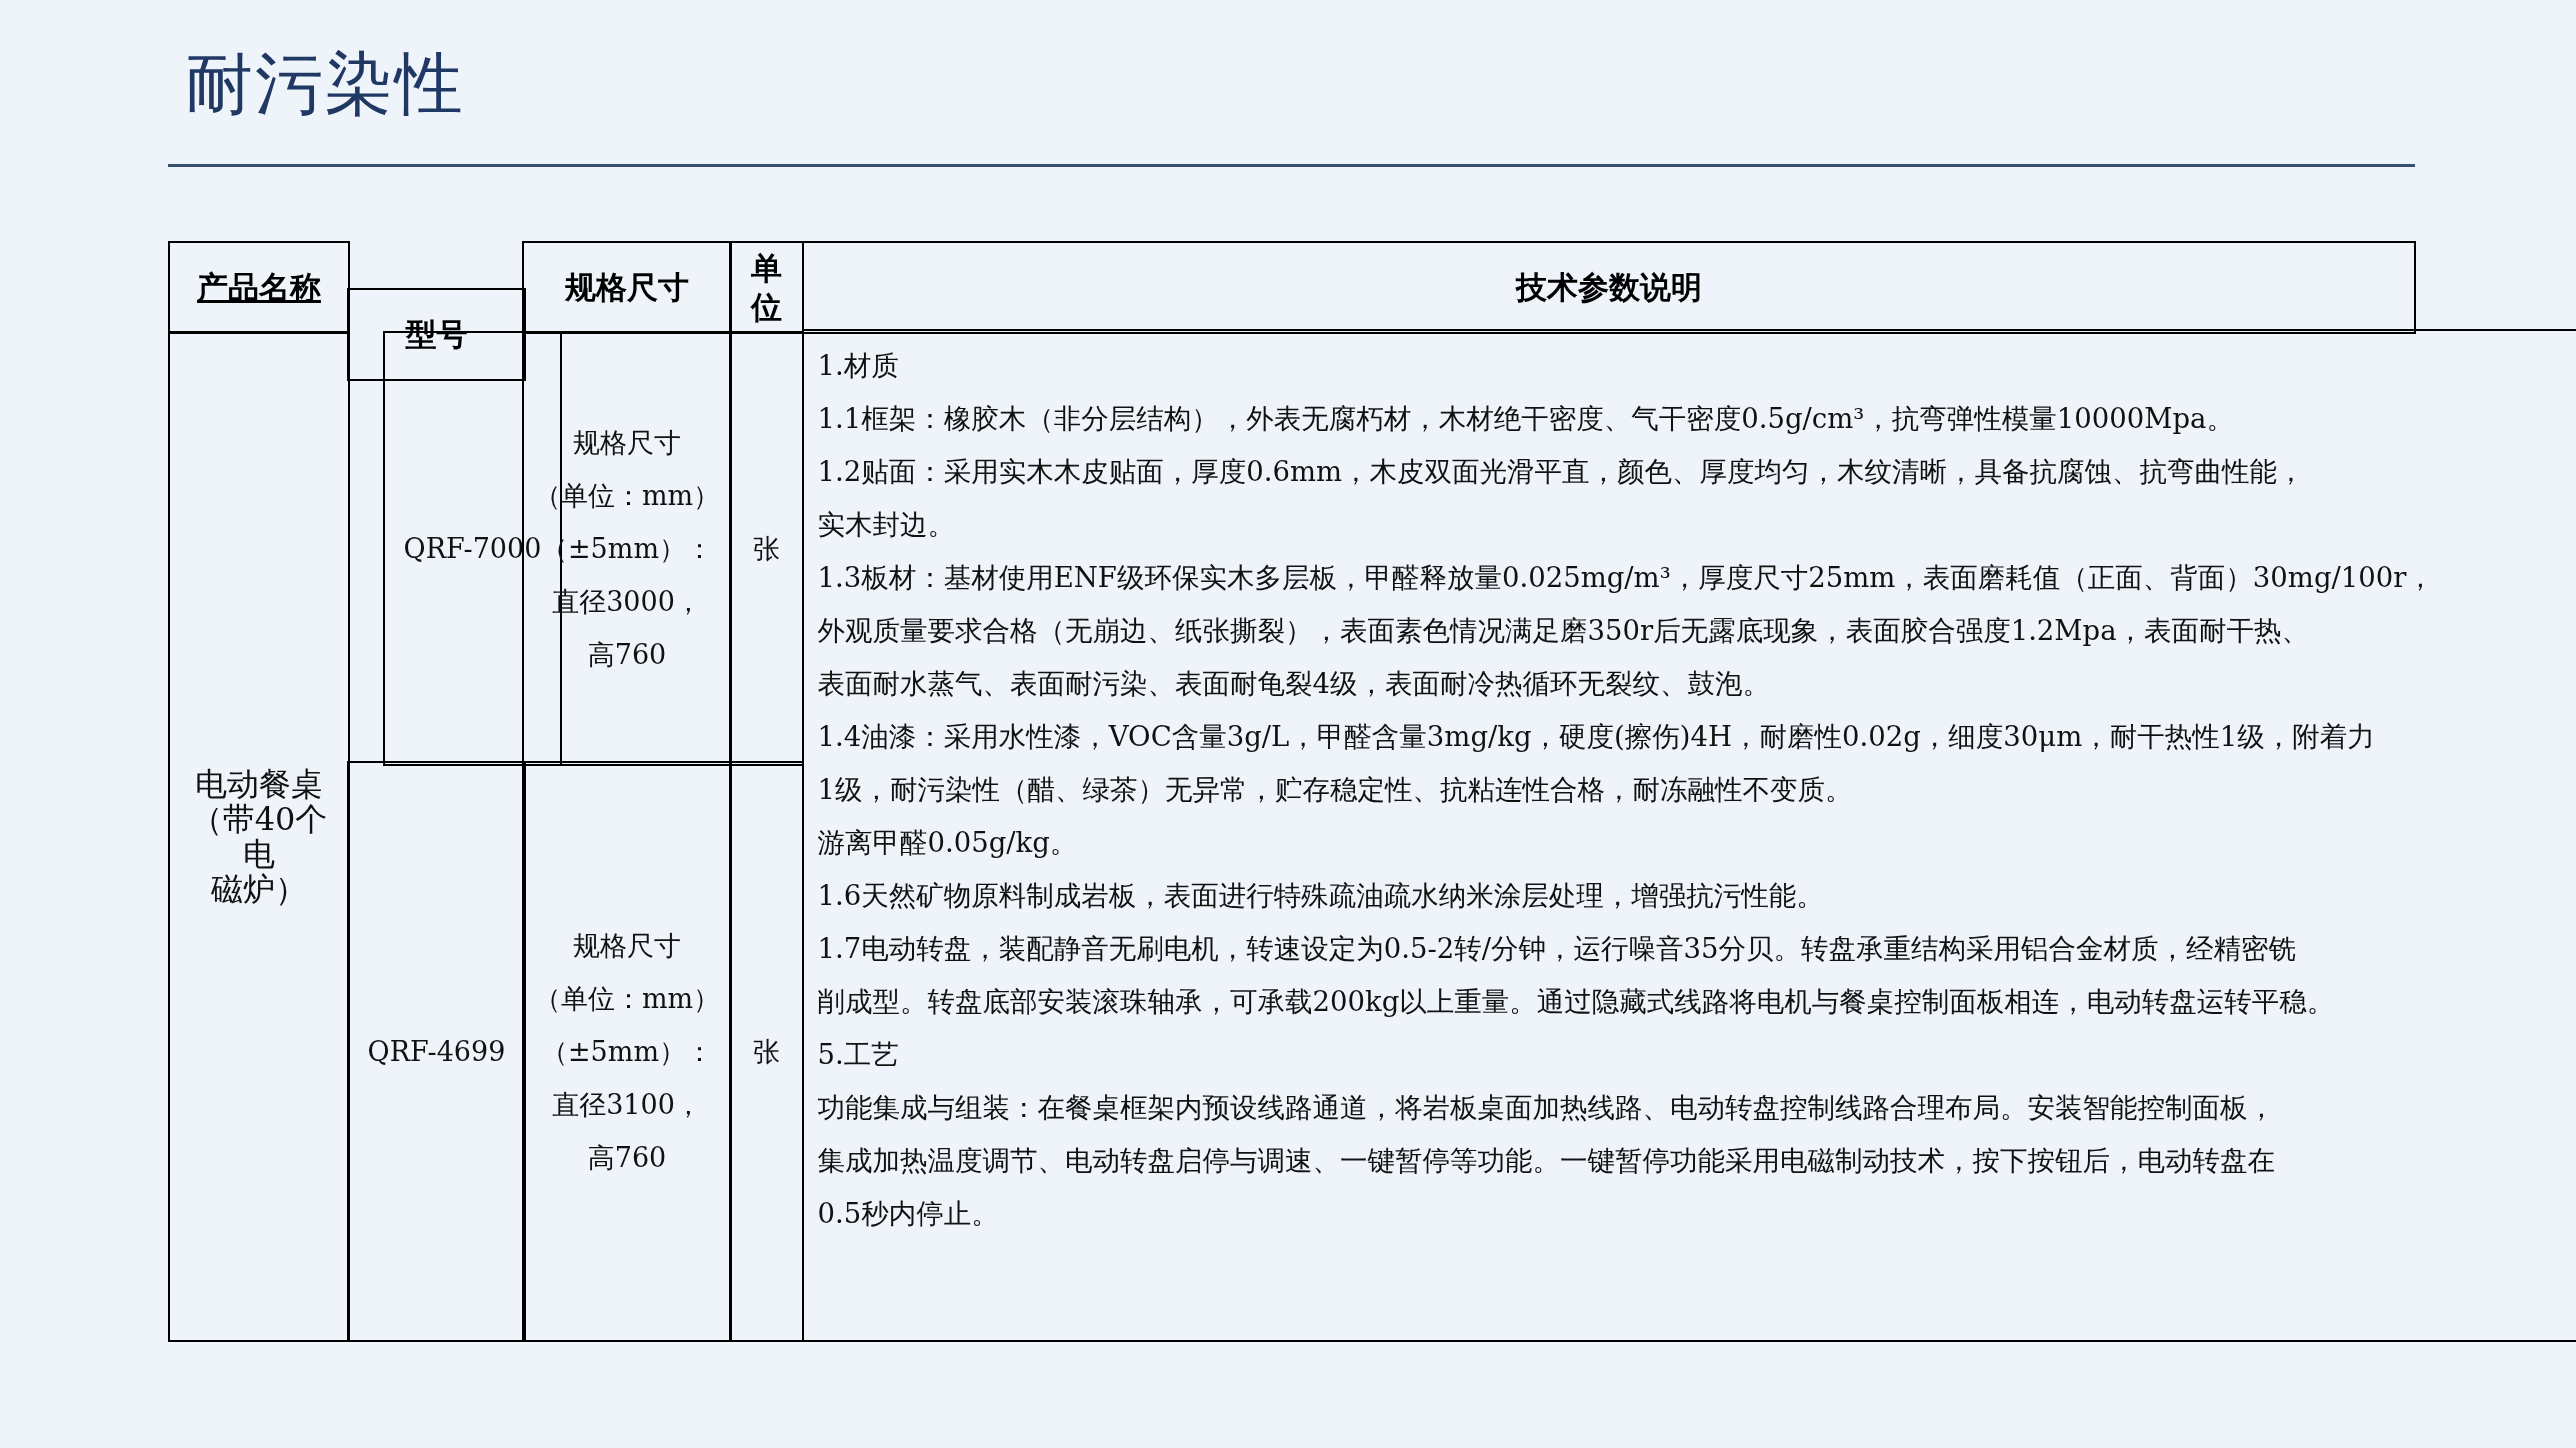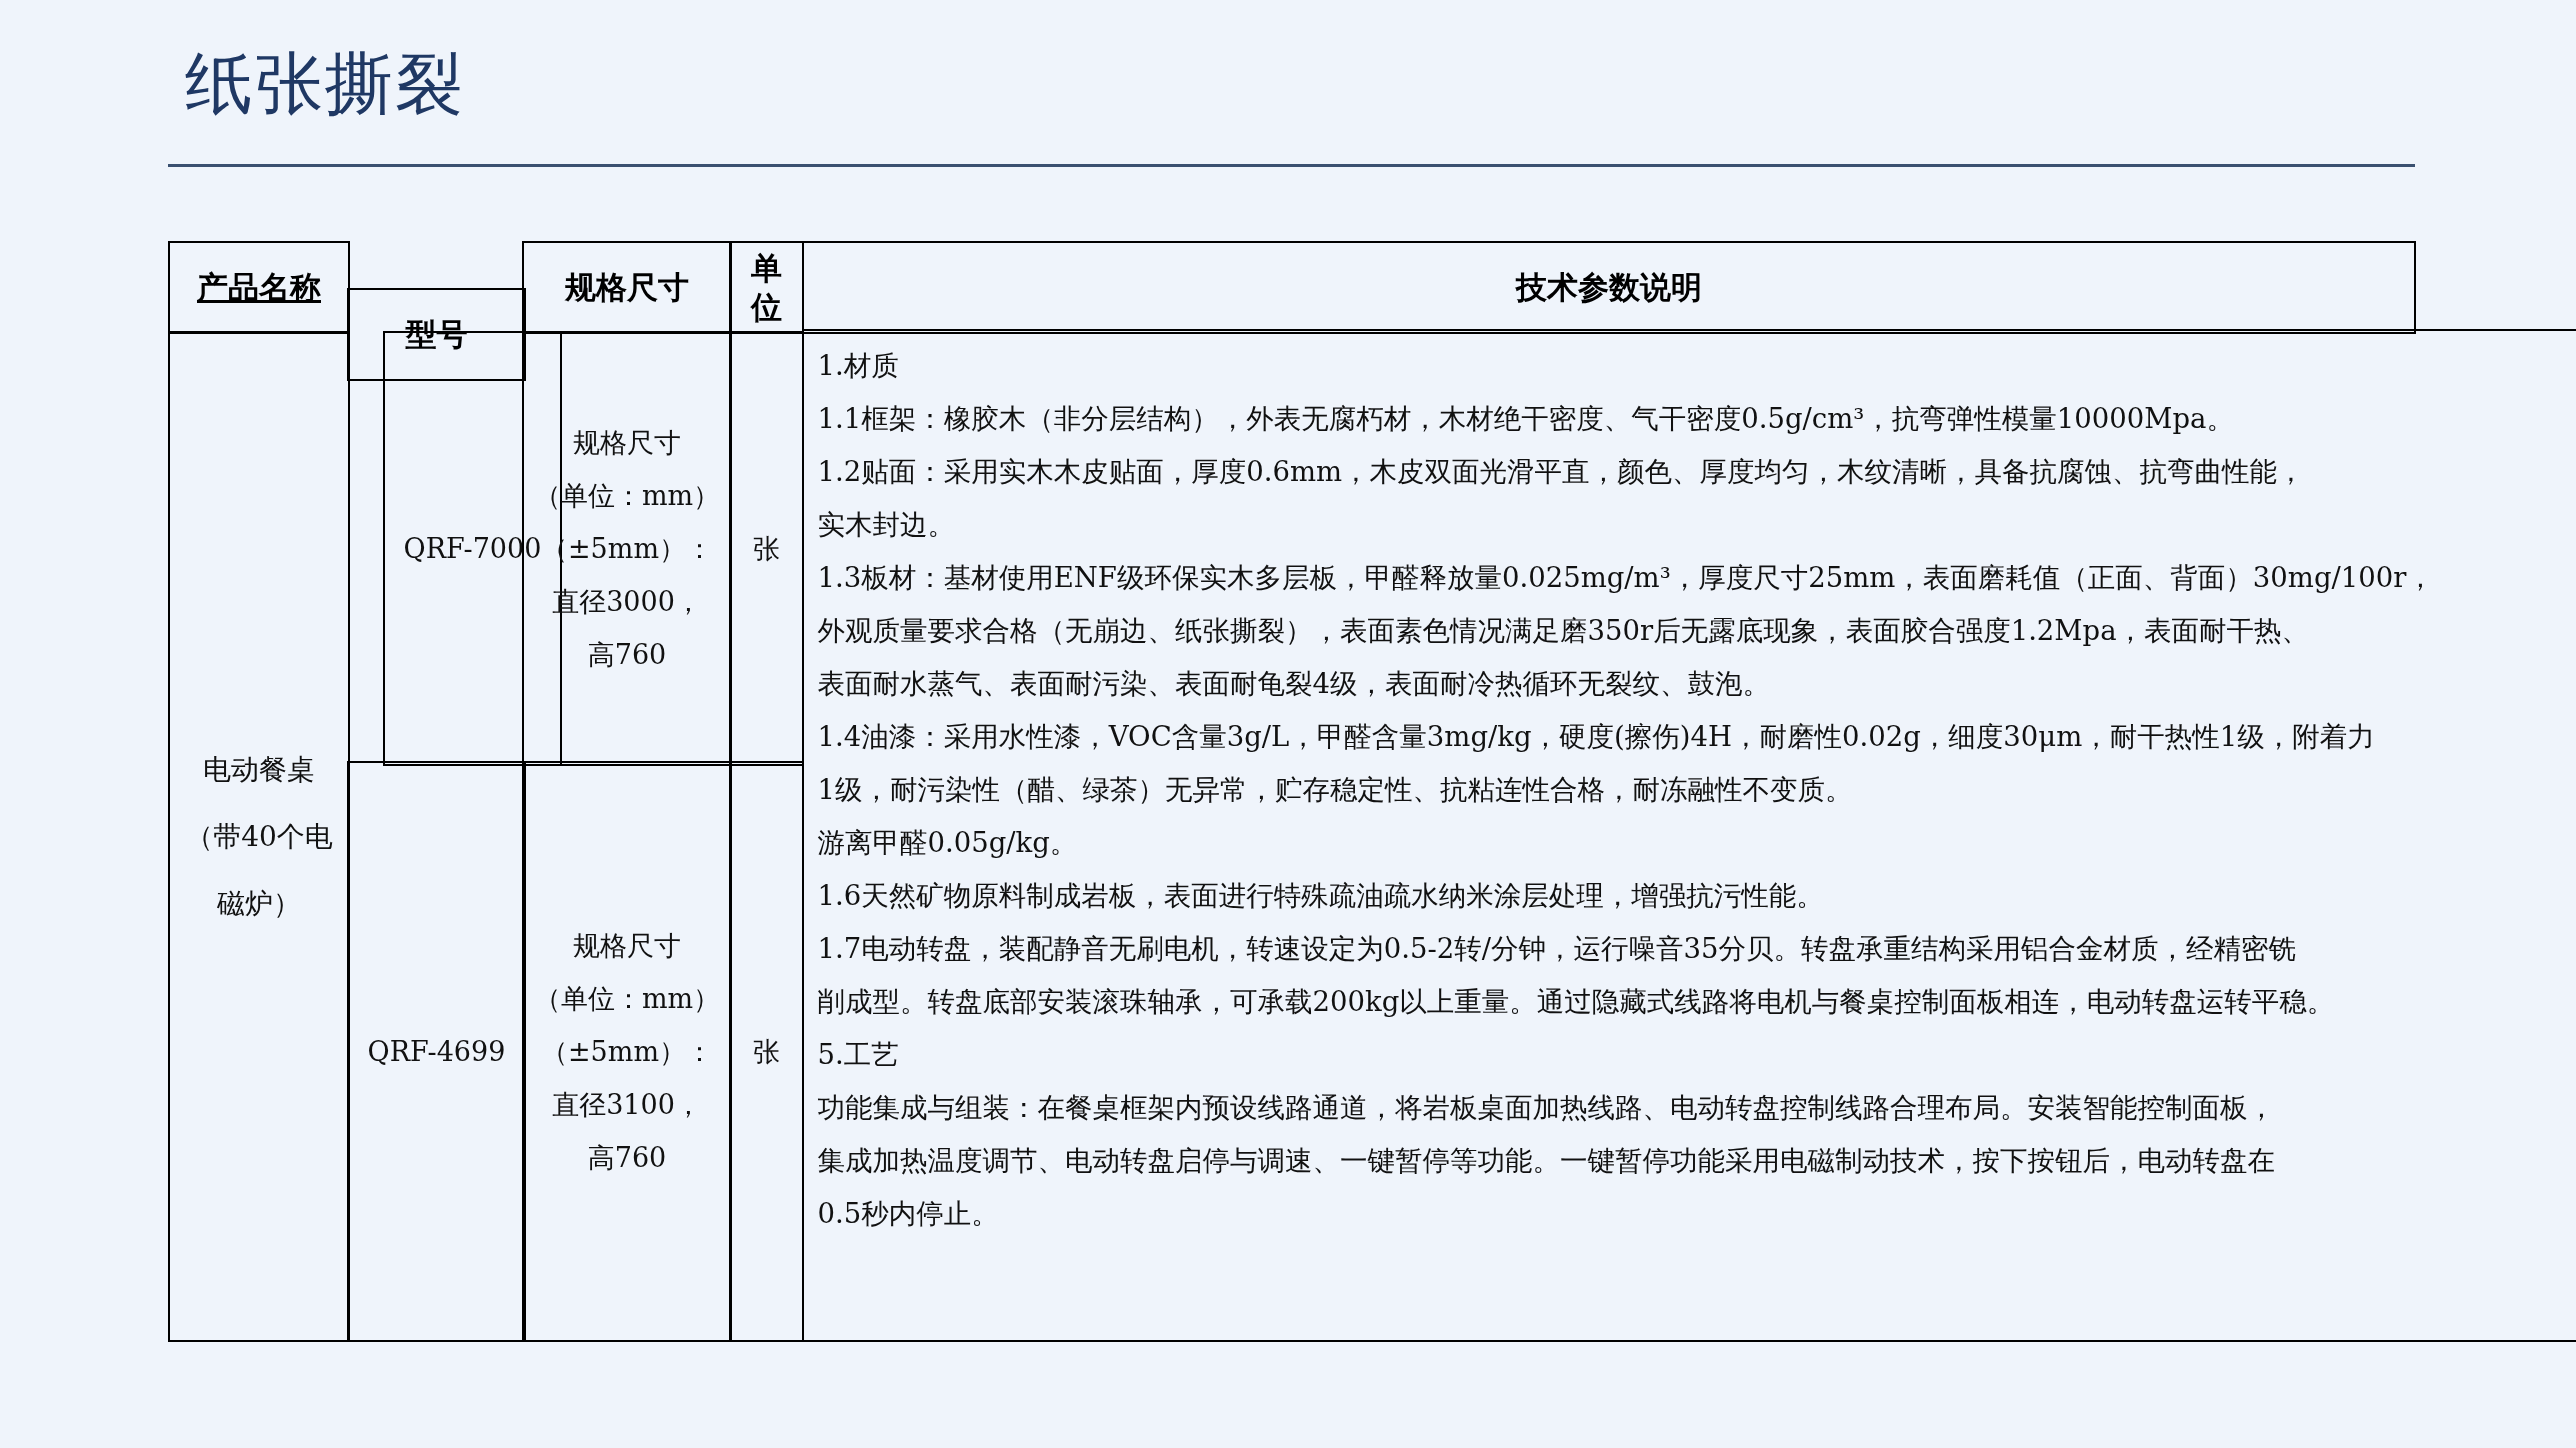--- a/index.html
+++ b/index.html
@@ -49,24 +49,23 @@
   .hdr-unit {
     flex-direction: column;
     line-height: 39px;
   }
   .body-text {
     font-size: 27px;
     line-height: 53px;
     color: #111;
   }
   .name-text {
-    font-size: 28px;
+    font-size: 32px;
     line-height: 35px;
     padding: 0 13.5px;
-    gap: 32px;
   }
   .spec-lines {
     display: flex; flex-direction: column; align-items: center;
   }
   .tech {
     position: absolute;
     box-sizing: border-box;
     left: 634px; top: 88px;
     width: 1788px; height: 1013px;
     border: 2.9px solid #000;
@@ -77,21 +76,21 @@
   .tech-line {
     font-size: 27.5px;
     line-height: 53px;
     white-space: nowrap;
     color: #111;
   }
 </style>
 </head>
 <body>
 
-<div class="page-title">纸张撕裂</div>
+<div class="page-title">耐污染性</div>
 <div class="title-rule"></div>
 
 <div class="grid">
 
   <div class="cell hdr" style="left:0; top:0; width:182px; height:93px;text-decoration:underline;">
     <span>产品名称</span>
   </div>
   <div class="cell hdr" style="left:179px; top:0; width:179px; height:93px;margin-top:47px;">
     <span>型号</span>
   </div>

